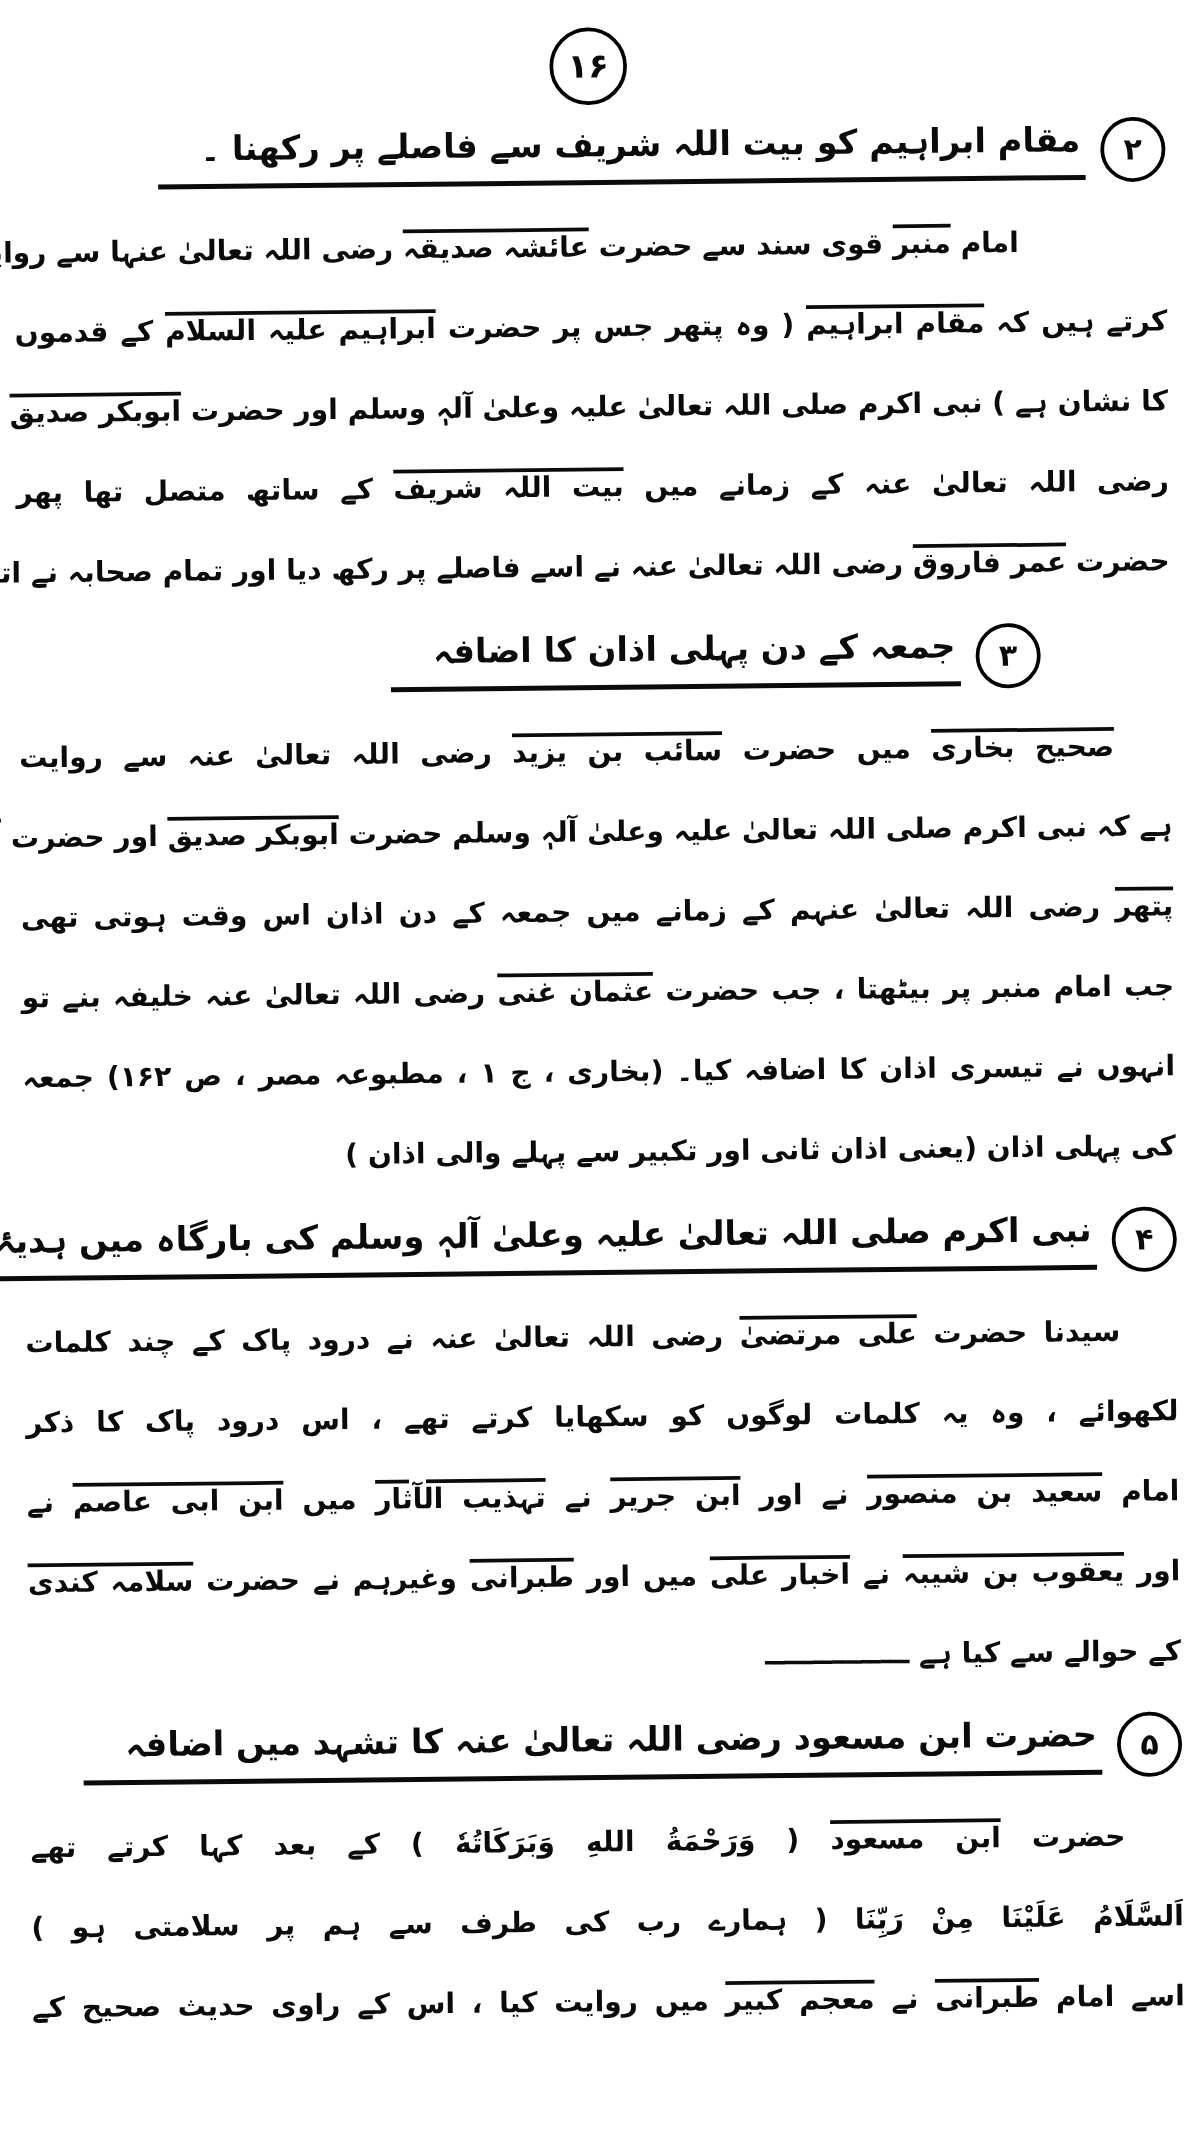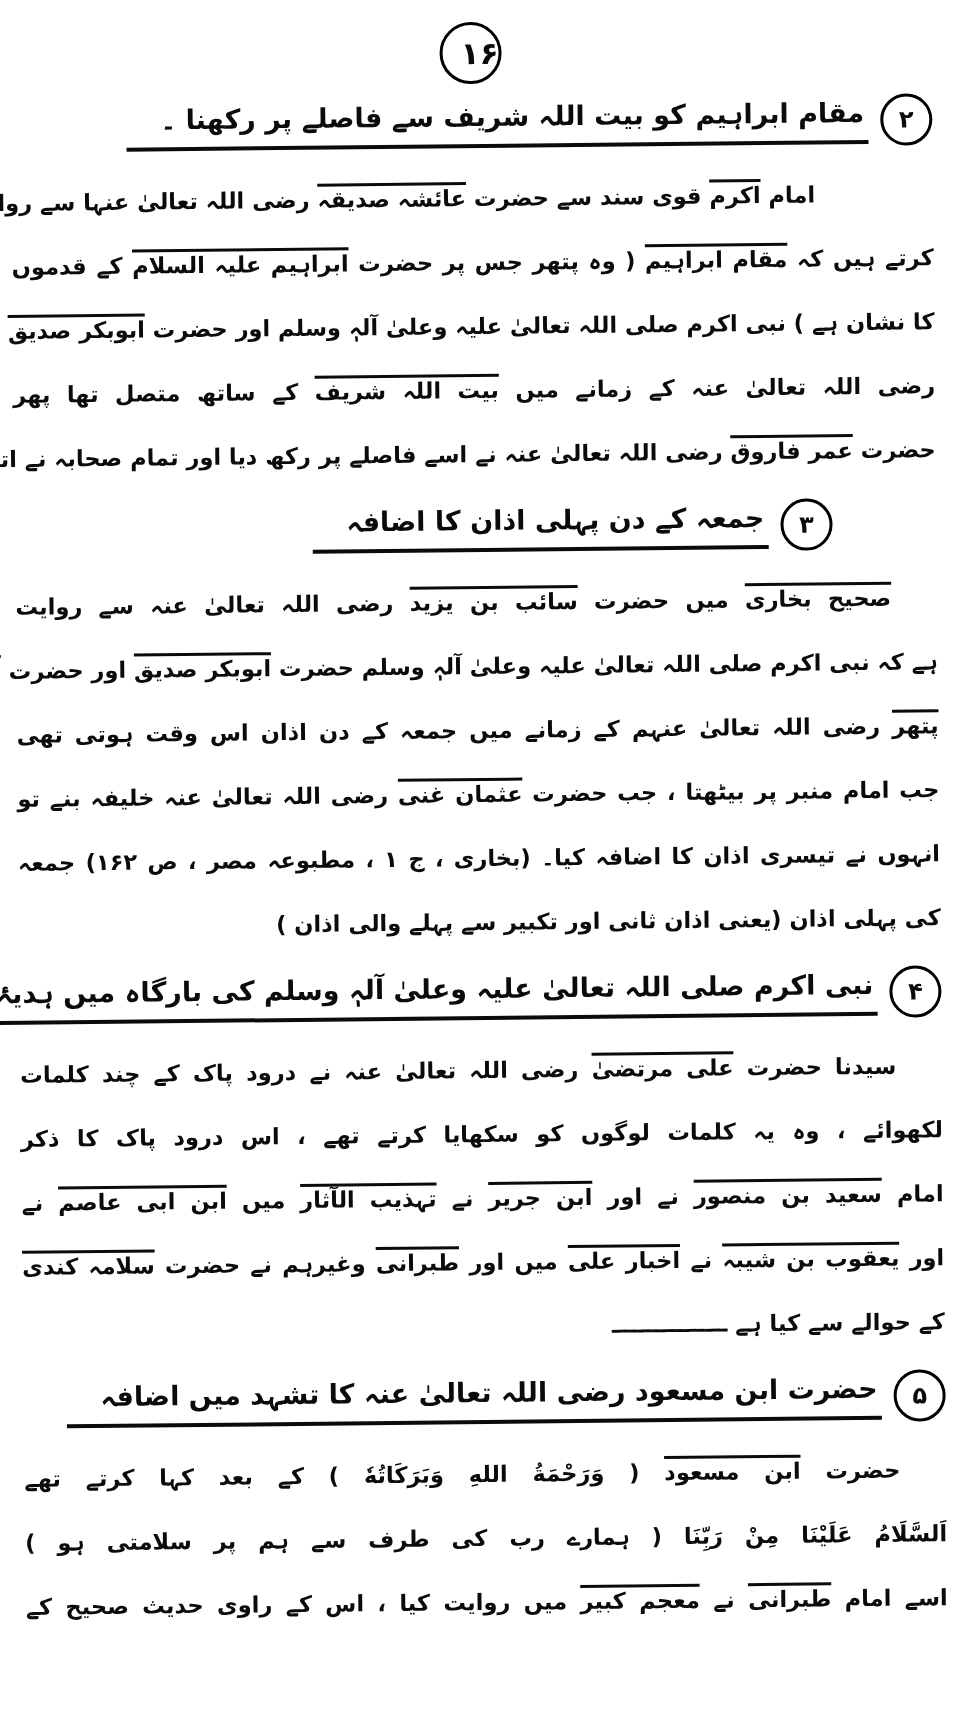--- a/index.html
+++ b/index.html
@@ -14,22 +14,22 @@
   }
   .tilt{
     transform:rotate(-0.6deg);
     transform-origin:50% 40%;
     padding:0 22px 0 16px;
   }
   
   .badge{
     width:56px;height:56px;border:3.5px solid #000;border-radius:50%;
     margin:22px auto 6px auto;
-    display:flex;align-items:center;
-    font-size:31px;font-weight:bold;
+    display:flex;align-items:center;justify-content:center;
+    font-size:27px;font-weight:bold;
   }
   
   .heading{
     text-align:right;
     margin:14px 0 18px 0;
     font-weight:bold;
     font-size:27px;
     white-space:nowrap;
   }
   .heading .marker{
@@ -72,21 +72,21 @@
   <div class="tilt">
 
     <div class="badge">
       <span>۱۶</span>
     </div>
 
     <div class="heading">
       <span class="marker">۲</span><span class="htext">مقام ابراہیم کو بیت اللہ شریف سے فاصلے پر رکھنا ۔</span>
     </div>
     <div class="para">
-      <div class="line indent"><span>امام </span><span class="ov">اکرم</span><span> قوی سند سے حضرت </span><span class="ov">عائشہ صدیقہ</span><span> رضی اللہ تعالیٰ عنہا سے روایت</span></div>
+      <div class="line indent"><span>امام </span><span class="ov">منبر</span><span> قوی سند سے حضرت </span><span class="ov">عائشہ صدیقہ</span><span> رضی اللہ تعالیٰ عنہا سے روایت</span></div>
       <div class="line"><span>کرتے ہیں کہ </span><span class="ov">مقام ابراہیم</span><span> ( وہ پتھر جس پر حضرت </span><span class="ov">ابراہیم علیہ السلام</span><span> کے قدموں</span></div>
       <div class="line"><span>کا نشان ہے ) نبی اکرم صلی اللہ تعالیٰ علیہ وعلیٰ آلہٖ وسلم اور حضرت </span><span class="ov">ابوبکر صدیق</span></div>
       <div class="line"><span>رضی اللہ تعالیٰ عنہ کے زمانے میں </span><span class="ov">بیت اللہ شریف</span><span> کے ساتھ متصل تھا پھر</span></div>
       <div class="line"><span>حضرت </span><span class="ov">عمر فاروق</span><span> رضی اللہ تعالیٰ عنہ نے اسے فاصلے پر رکھ دیا اور تمام صحابہ نے اتفاق کیا۔</span></div>
     </div>
 
     <div class="heading inset">
       <span class="marker">۳</span><span class="htext">جمعہ کے دن پہلی اذان کا اضافہ</span>
     </div>
     <div class="para">

